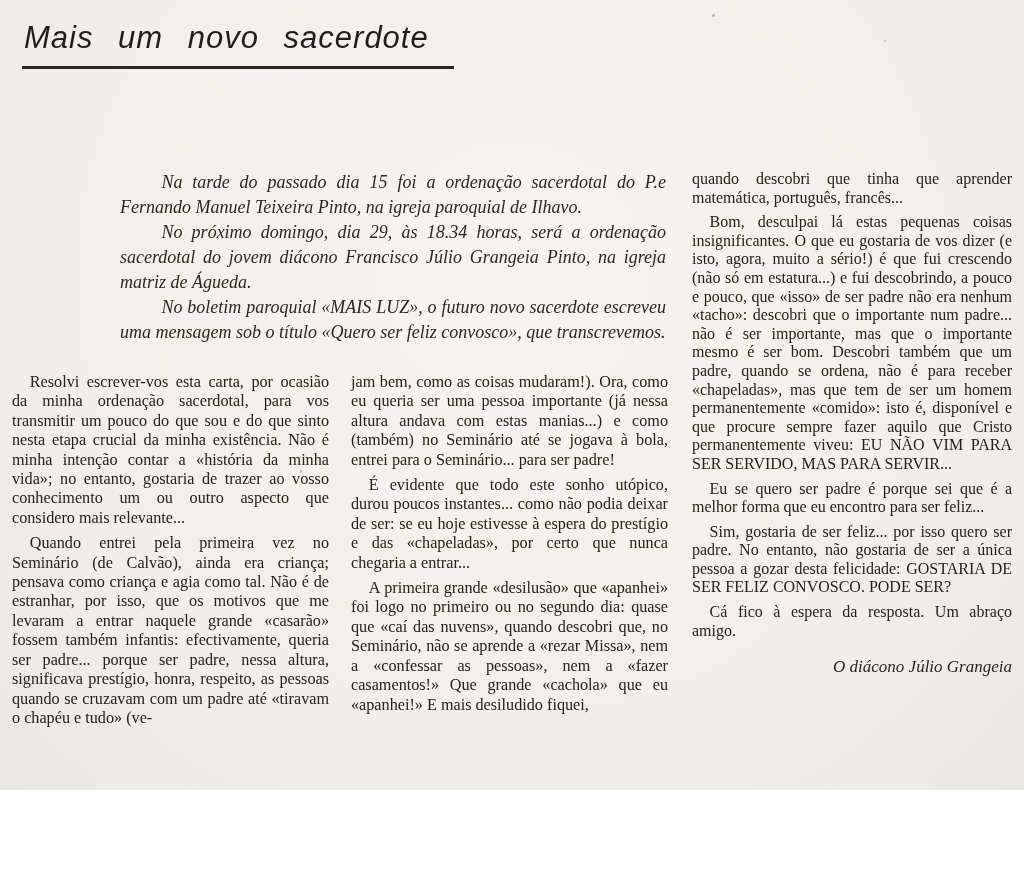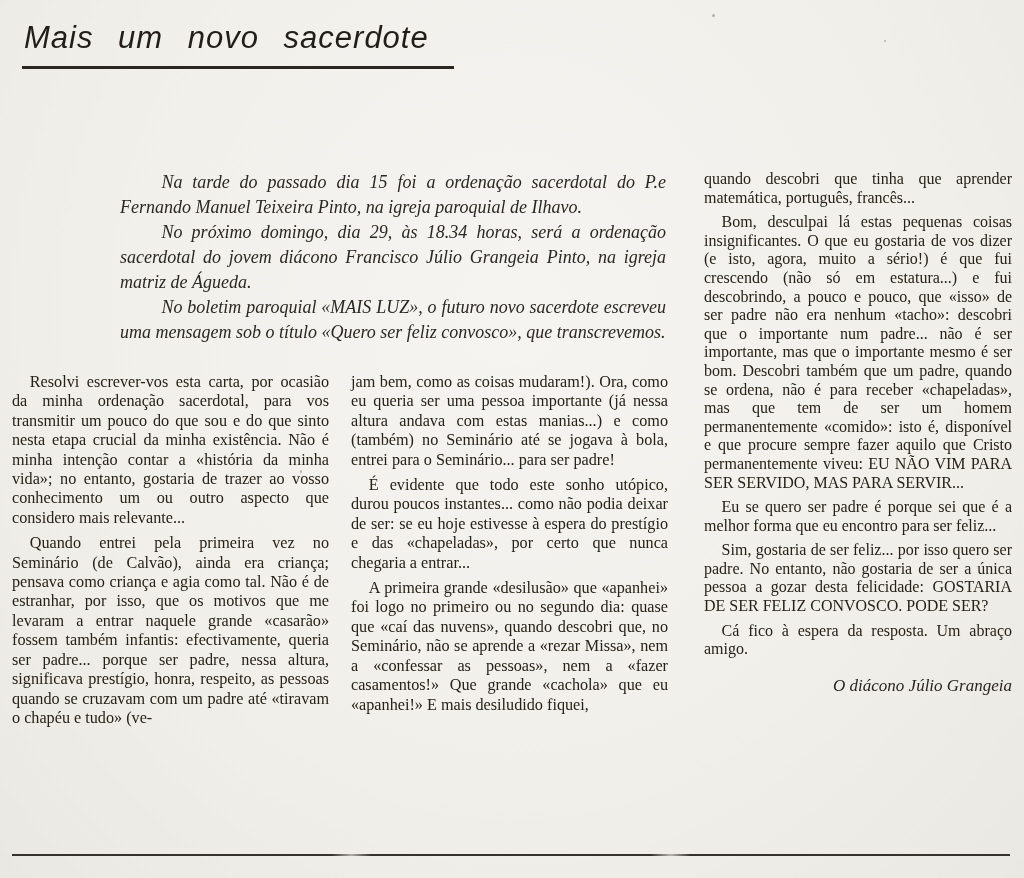--- a/index.html
+++ b/index.html
@@ -1,19 +1,19 @@
 <!DOCTYPE html>
 <html lang="pt"><head>
 <meta charset="utf-8">
 <style>
   html, body { margin: 0; padding: 0; }
   .page {
     position: relative;
     width: 1024px;
-    height: 878px;
+    height: 790px;
     overflow: hidden;
     background: radial-gradient(ellipse at 50% 35%, #f6f4f0 0%, #f1efea 60%, #eae8e2 100%);
     color: #26231f;
     font-family: "Liberation Serif", serif;
   }
 
   
   .kicker {
     position: absolute;
     top: 20px;
@@ -50,21 +50,21 @@
   }
   .headline::after { content: ""; display: inline-block; width: 100%; }
 
   
   .content {
     position: absolute;
     top: 170px;
     left: 12px;
     right: 12px;
     display: flex;
-    gap: 36px;
+    gap: 24px;
     font-family: Liberation Serif, serif;
   }
   .left-two { width: 656px; flex: 0 0 656px; }
 
   .intro {
     margin-left: 108px;
     width: 546px;
     font-style: italic;
     font-size: 18px;
     line-height: 25px;

